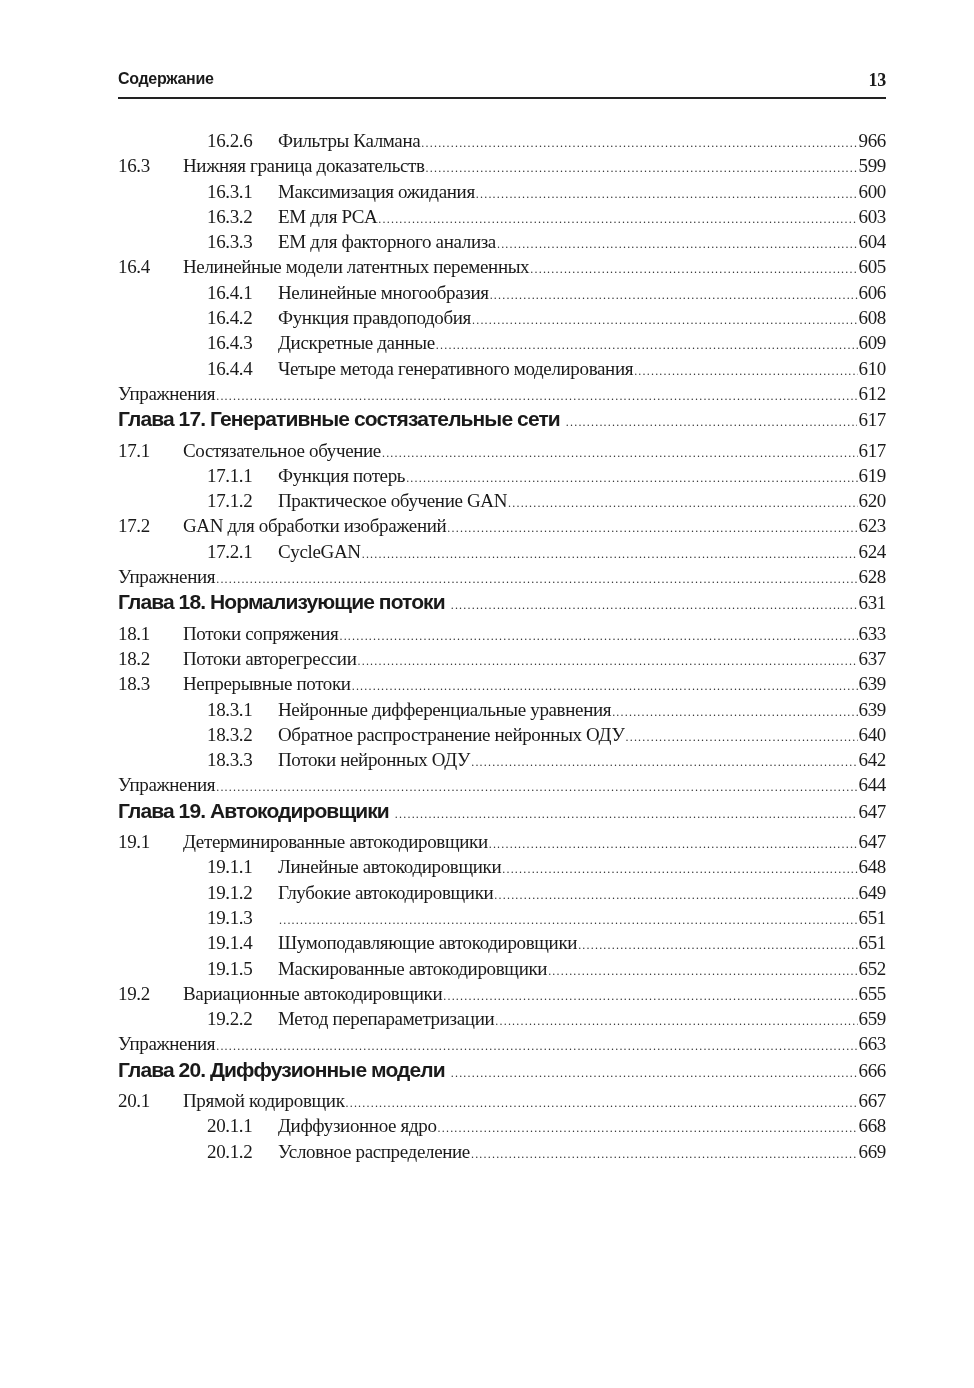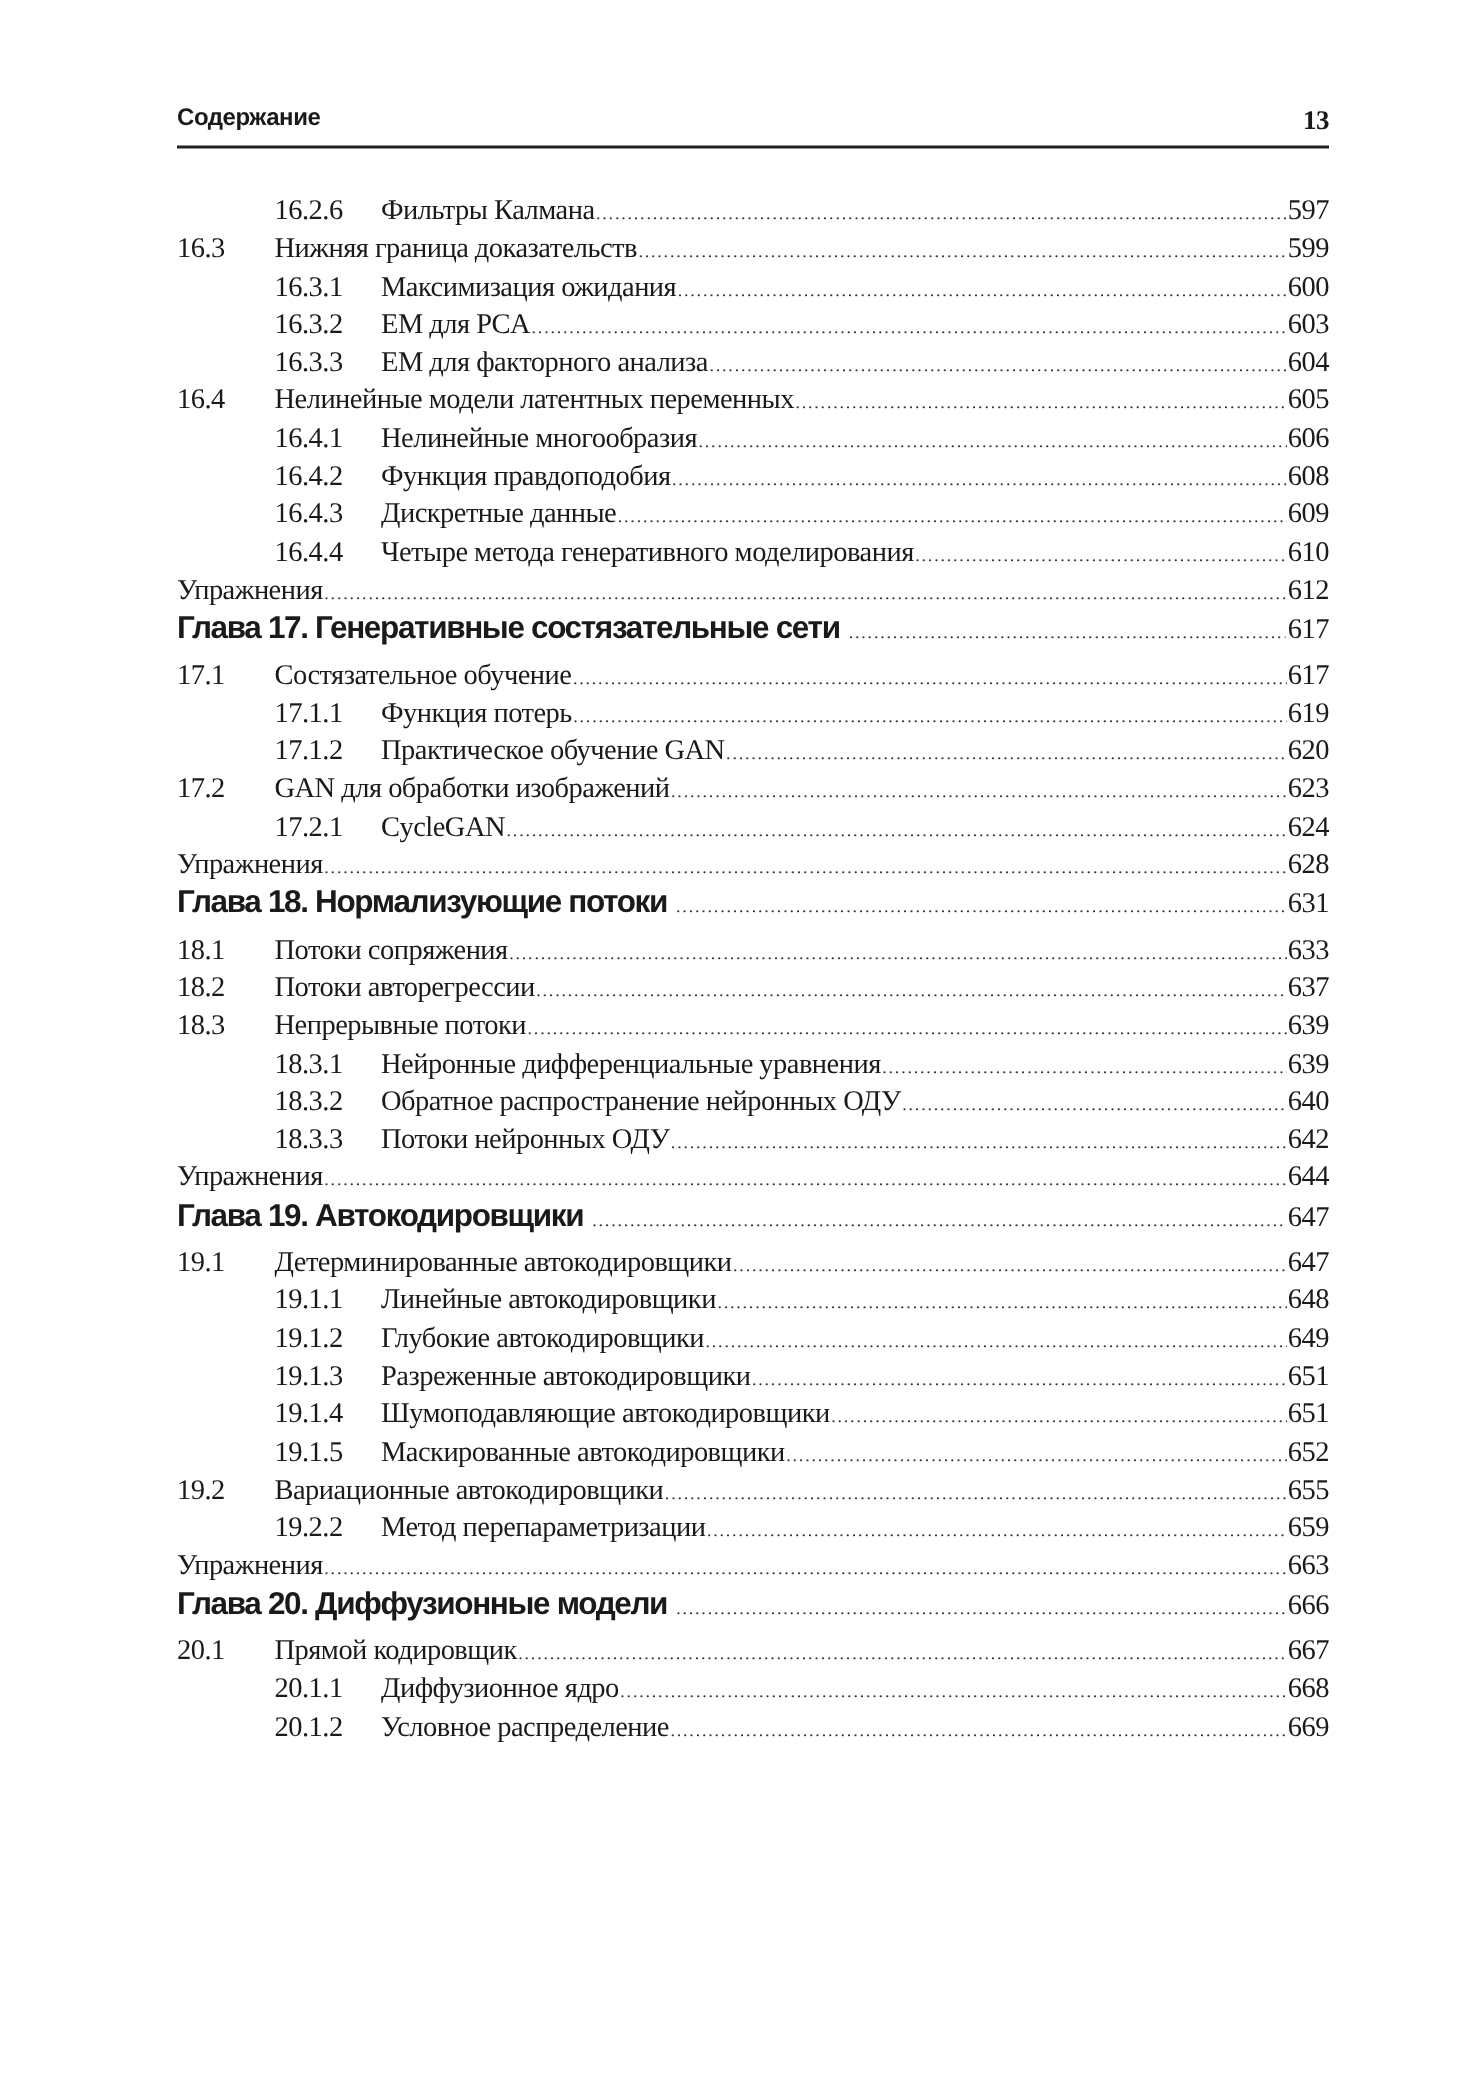--- a/index.html
+++ b/index.html
@@ -19,21 +19,21 @@
   .rule { position: absolute; top: 97px; left: 0; width: 768px; height: 2px; background: #222; }
 
   .toc { position: absolute; top: 128px; left: 0; width: 768px; }
   .row {
     position: relative; height: 25.3px; display: flex; align-items: baseline;
     font-size: 19px; line-height: 25.3px; letter-spacing: -0.35px; white-space: nowrap;
   }
   .row .num { flex: 0 0 auto; }
   .row.lvl1 .num { width: 65px; }
   .row.lvl2 { padding-left: 65px; }
-  .row.lvl2 .num { width: 71px; }
+  .row.lvl2 .num { width: 71px; margin-left: 24px; }
   .row .label { flex: 0 0 auto; text-align: right; }
   .row .dots {
     flex: 1 1 auto; overflow: hidden; margin: 0 1px; color: #333;
     font-size: 12px; letter-spacing: 1.2px;
   }
   .row .dots::before {
     content: "................................................................................................................................................................................................................";
   }
   .row .page-ref { flex: 0 0 auto; text-align: right; }
 
@@ -62,21 +62,21 @@
     <span class="title">Содержание</span>
     <span class="num">13</span>
   </div>
   <div class="rule"></div>
 
   <div class="toc" id="toc">
       <div class="row lvl2">
         <span class="num">16.2.6</span>
         <span class="label">Фильтры Калмана</span>
         <span class="dots"></span>
-        <span class="page-ref">597</span>
+        <span class="page-ref">966</span>
       </div>
       <div class="row lvl1">
         <span class="num">16.3</span>
         <span class="label">Нижняя граница доказательств</span>
         <span class="dots"></span>
         <span class="page-ref">599</span>
       </div>
       <div class="row lvl2">
         <span class="num">16.3.1</span>
         <span class="label">Максимизация ожидания</span>
@@ -234,21 +234,20 @@
         <span class="page-ref">648</span>
       </div>
       <div class="row lvl2">
         <span class="num">19.1.2</span>
         <span class="label">Глубокие автокодировщики</span>
         <span class="dots"></span>
         <span class="page-ref">649</span>
       </div>
       <div class="row lvl2">
         <span class="num">19.1.3</span>
-        <span class="label">Разреженные автокодировщики</span>
         <span class="dots"></span>
         <span class="page-ref">651</span>
       </div>
       <div class="row lvl2">
         <span class="num">19.1.4</span>
         <span class="label">Шумоподавляющие автокодировщики</span>
         <span class="dots"></span>
         <span class="page-ref">651</span>
       </div>
       <div class="row lvl2">

